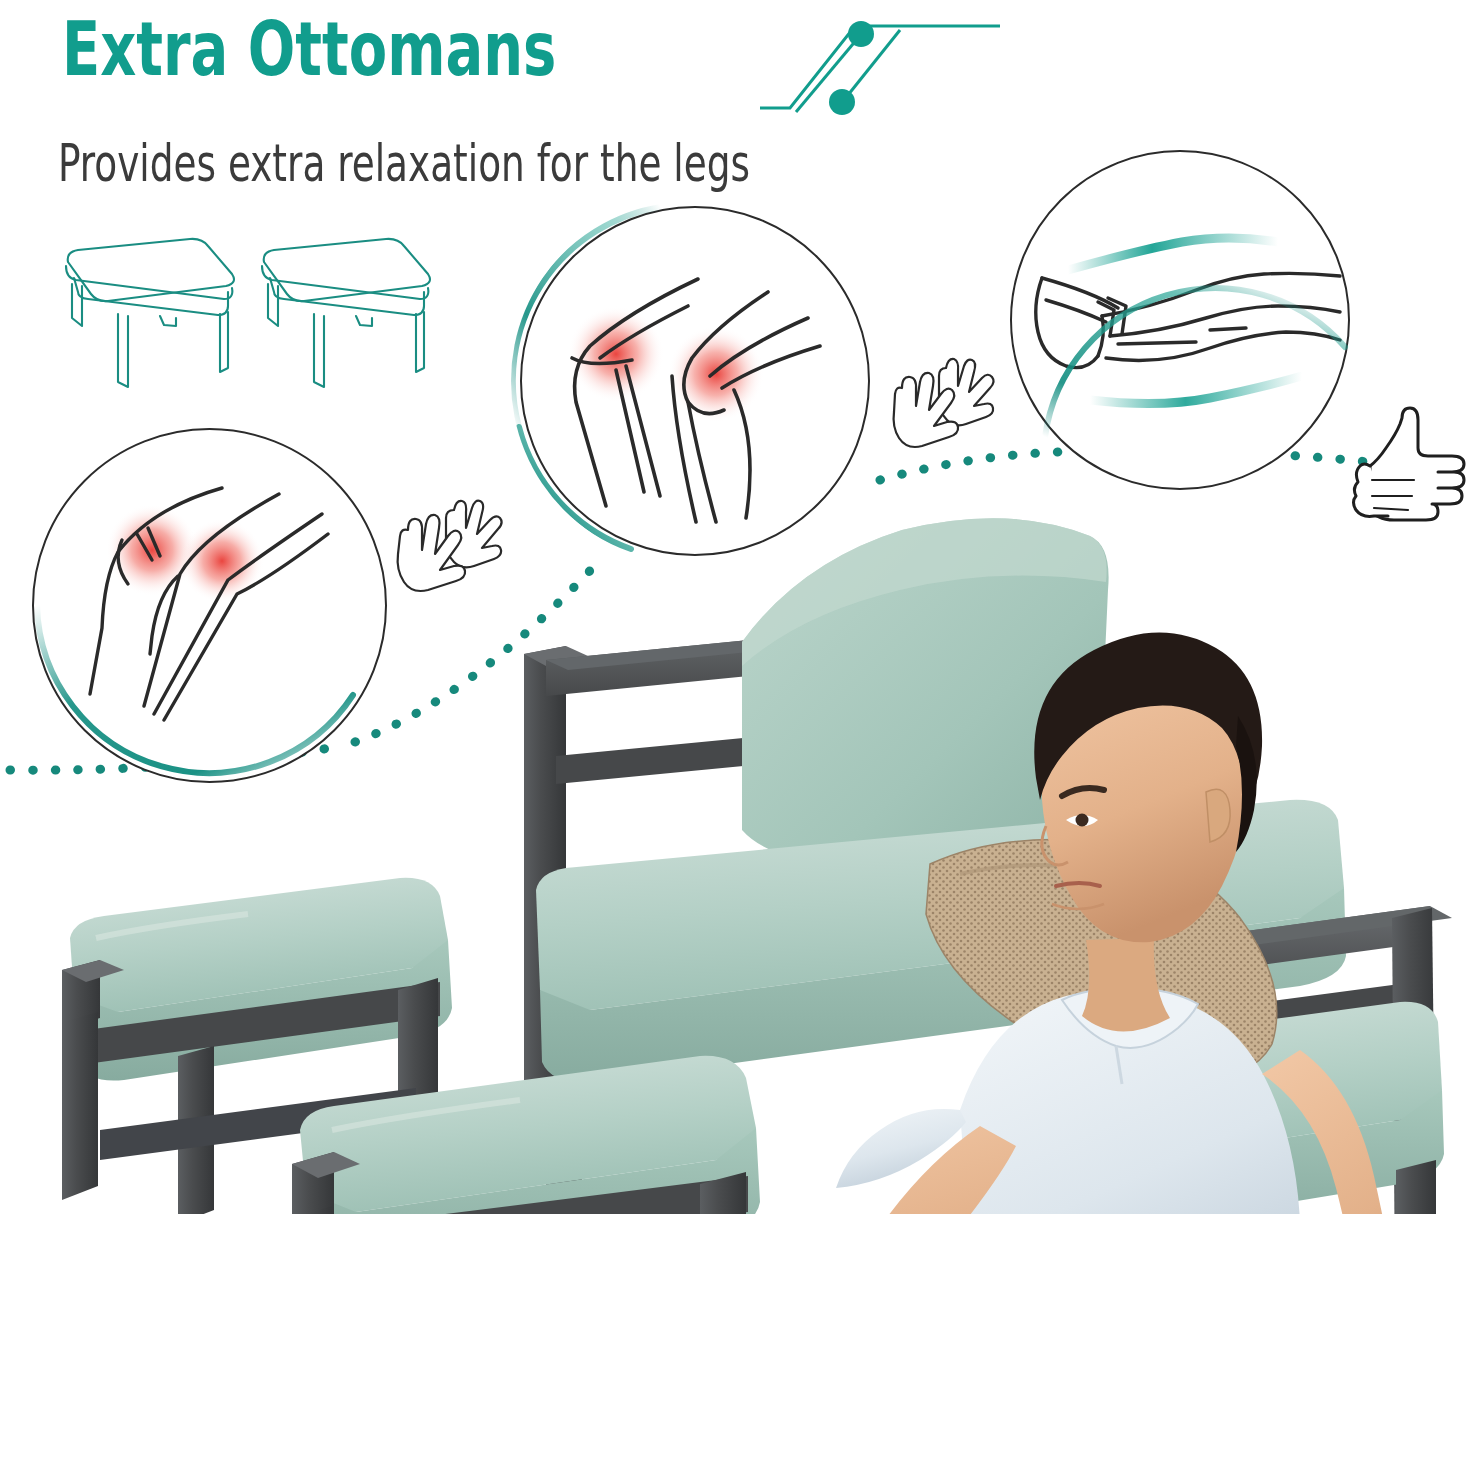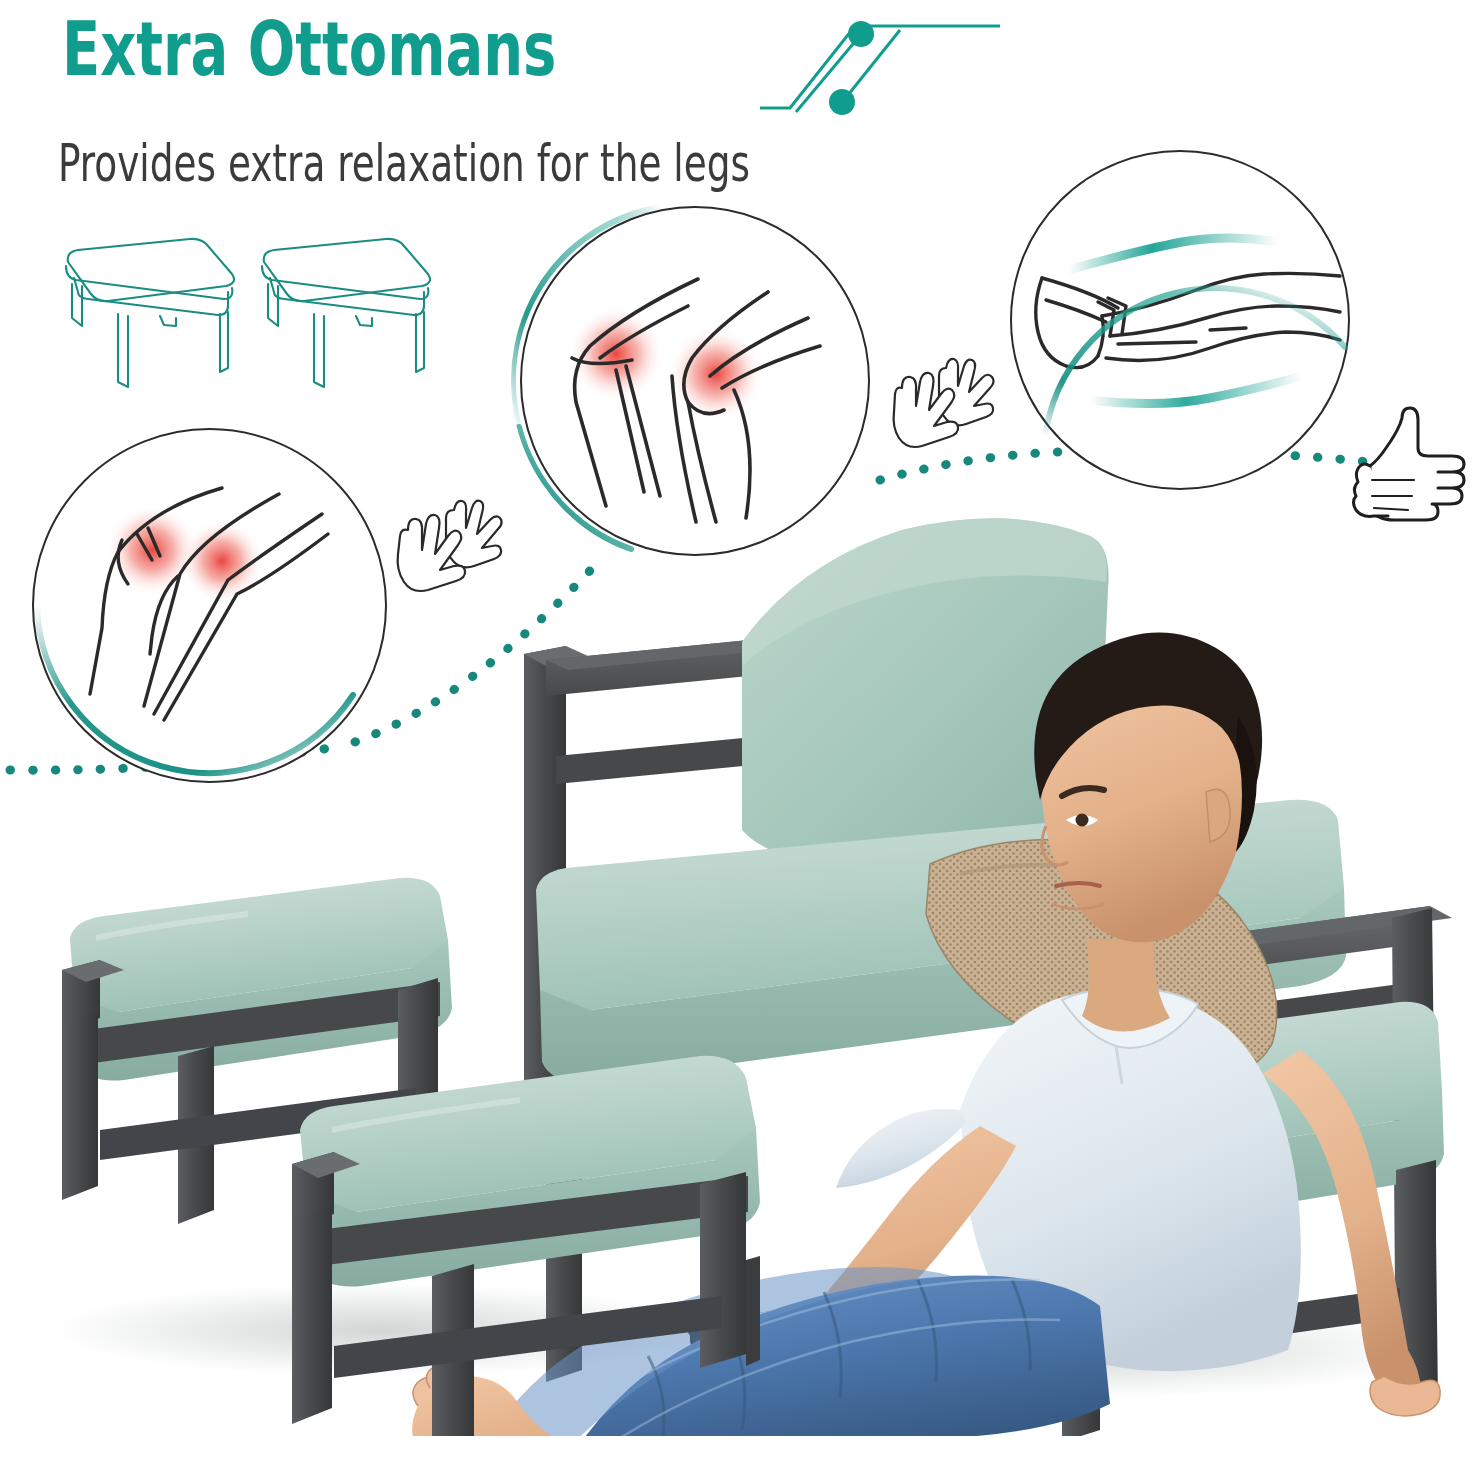--- a/index.html
+++ b/index.html
@@ -1,17 +1,17 @@
 <!DOCTYPE html>
 <html><head>
 <meta charset="utf-8">
 <style>
   html,body{margin:0;padding:0;background:#fff;}
   body{width:1474px;height:1474px;font-family:"Liberation Sans",sans-serif;overflow:hidden;}
-  #stage{position:relative;width:1474px;height:1436px;background:#ffffff;overflow:hidden;}
+  #stage{position:relative;width:1474px;height:1214px;background:#ffffff;overflow:hidden;}
 
   
   .title{
     position:absolute;left:62px;top:6px;
     font-size:74px;font-weight:700;letter-spacing:0px;
     color:#119d8d;
     font-family:"DejaVu Sans Condensed","Liberation Sans",sans-serif;
     transform:scaleX(.84);transform-origin:left center;
     white-space:nowrap;
   }

